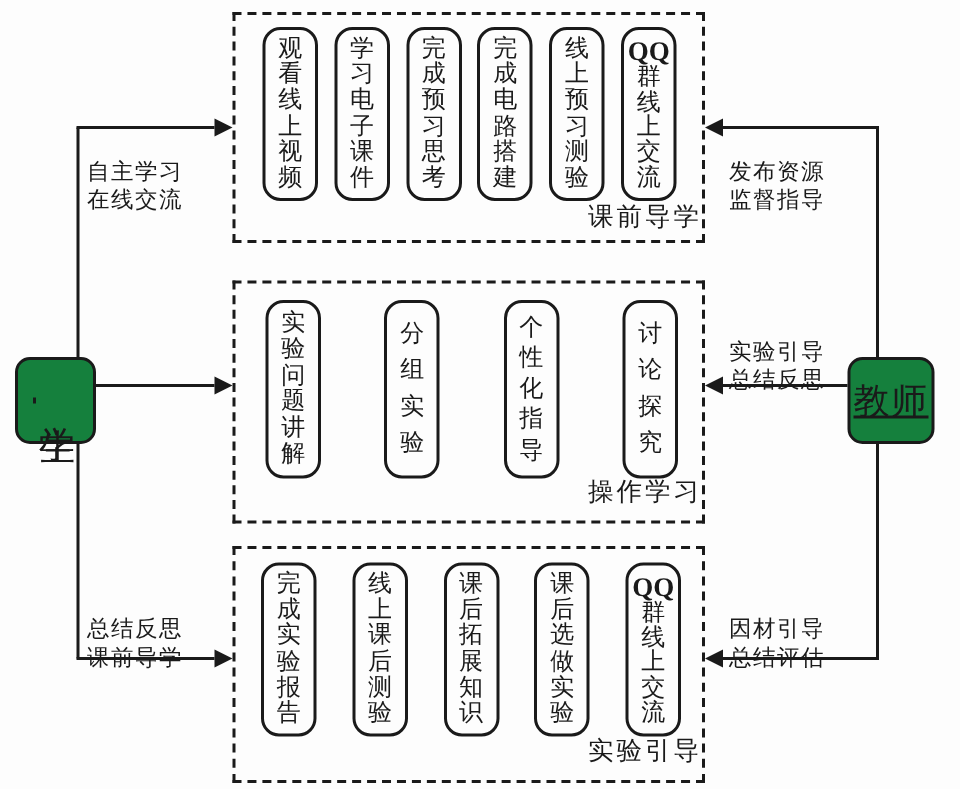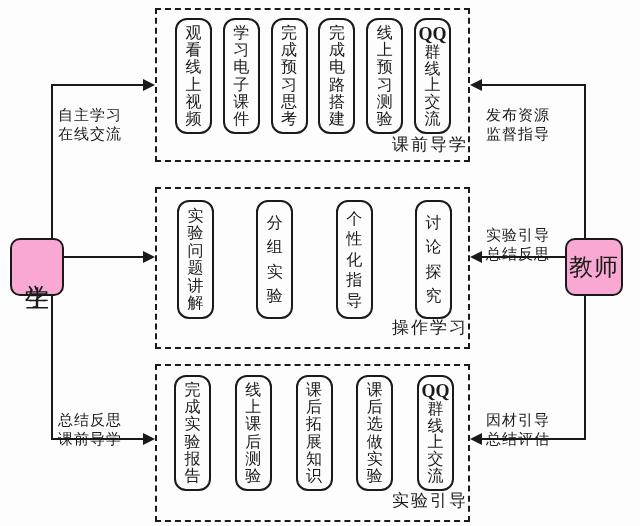--- a/index.html
+++ b/index.html
@@ -3,22 +3,22 @@
 <meta charset="utf-8">
 <style>
   html,body{margin:0;padding:0;background:#fff;}
   .canvas{
     position:relative;width:640px;height:526px;background:#fdfdfd;
     font-family:"Liberation Serif","DejaVu Serif",serif;color:#1a1a1a;
     overflow:hidden;
   }
   
   .actor{
-    position:absolute;border:2px solid #1a1a1a;border-radius:10px;background:#f9a8d4;
-    display:flex;align-items:center;justify-content:center;box-sizing:border-box;
+    position:absolute;border:2px solid #1a1a1a;border-radius:10px;background:#15803d;
+    display:flex;align-items:center;justify-content:center;box-sizing:border-box;text-decoration:underline;
   }
   .actor.student{left:10px;top:238px;width:54px;height:58px;}
   .actor.teacher{left:565px;top:238px;width:58px;height:58px;}
   .vtext{writing-mode:vertical-rl;text-orientation:upright;font-size:24px;line-height:1;letter-spacing:2px;}
   .htext{font-size:24px;letter-spacing:1px;white-space:nowrap;}
   
   .stage{
     position:absolute;left:155px;width:315px;border:2px dashed #1a1a1a;
     box-sizing:border-box;background:transparent;
   }

